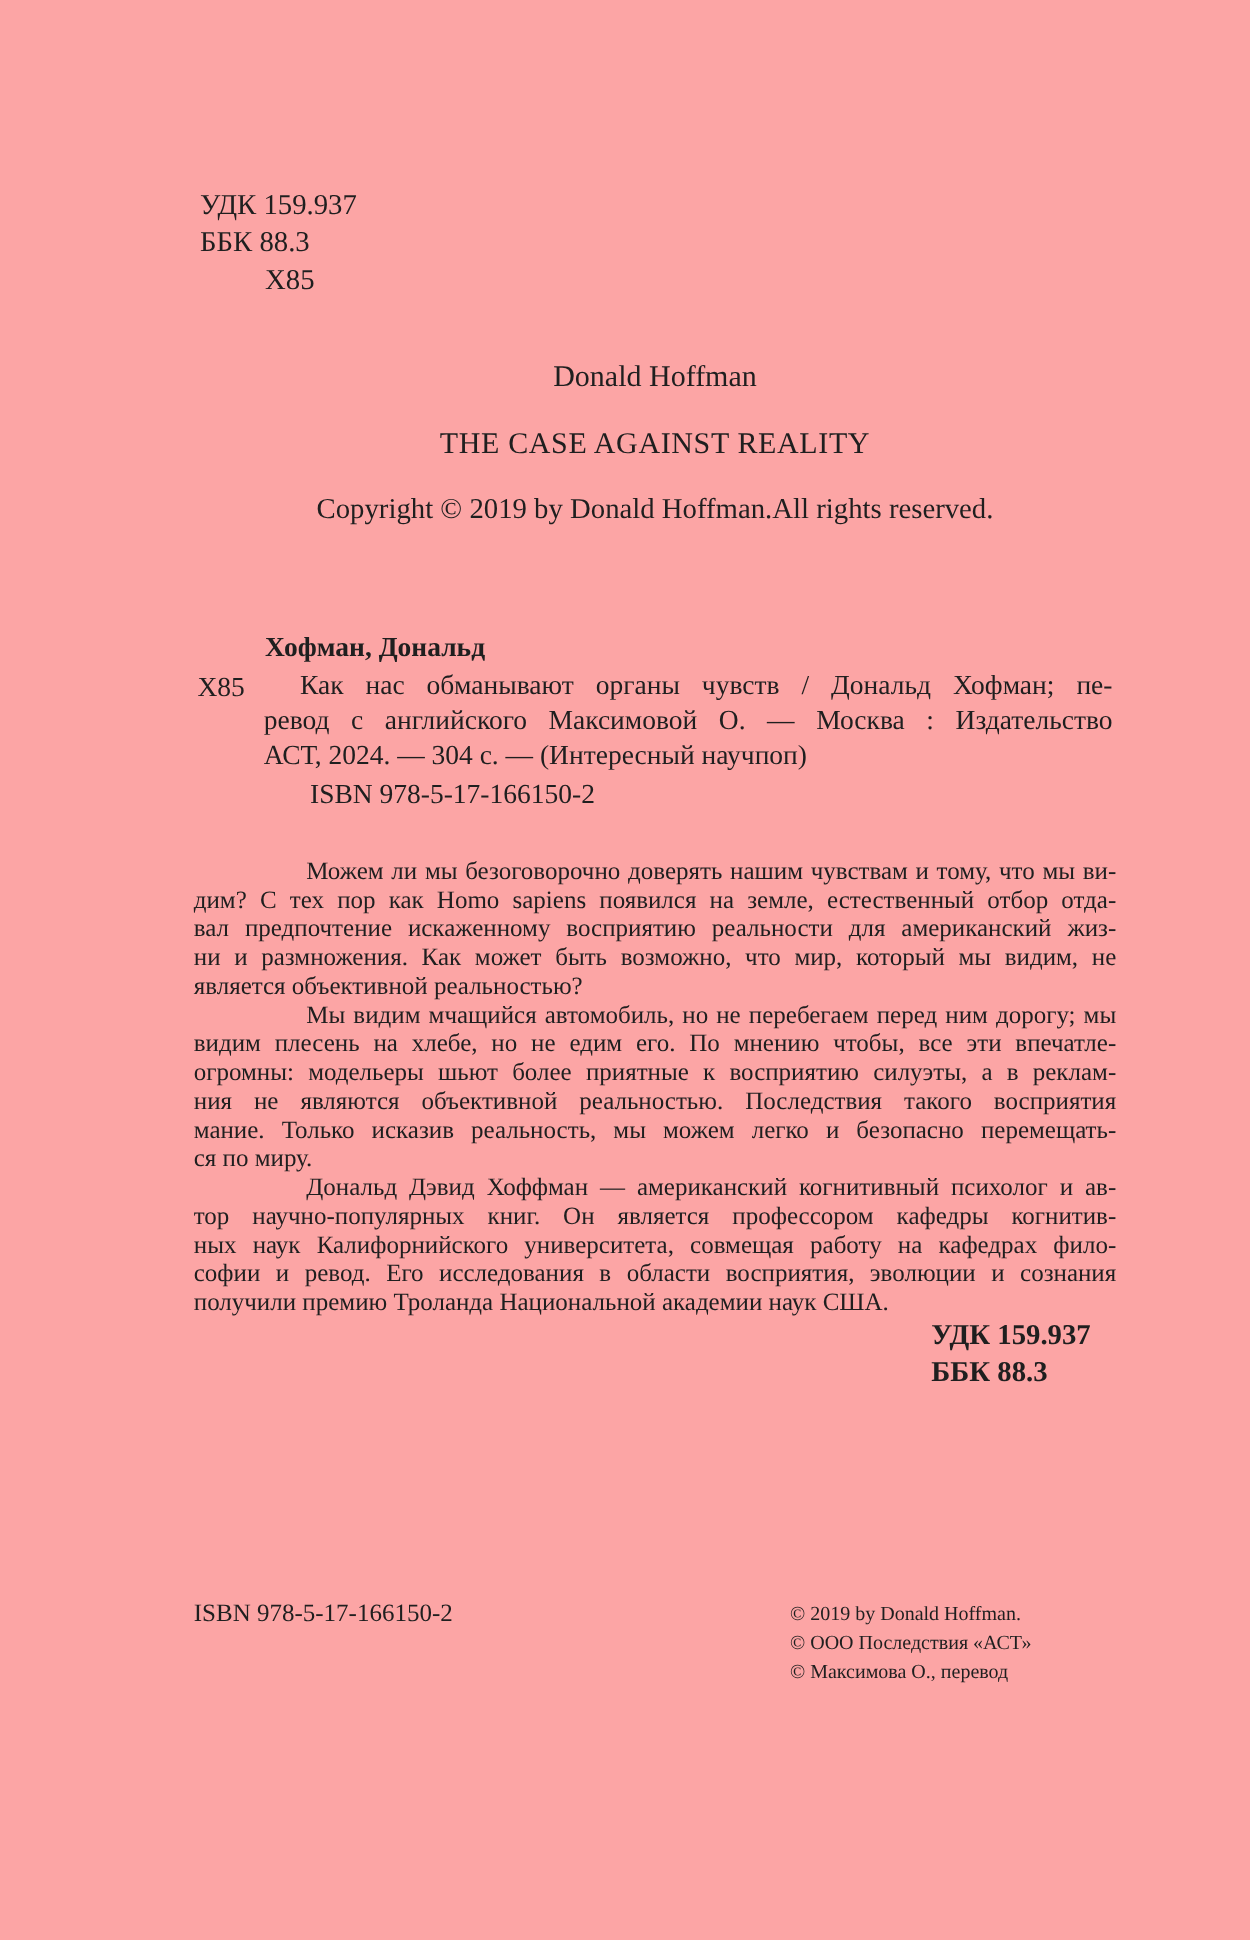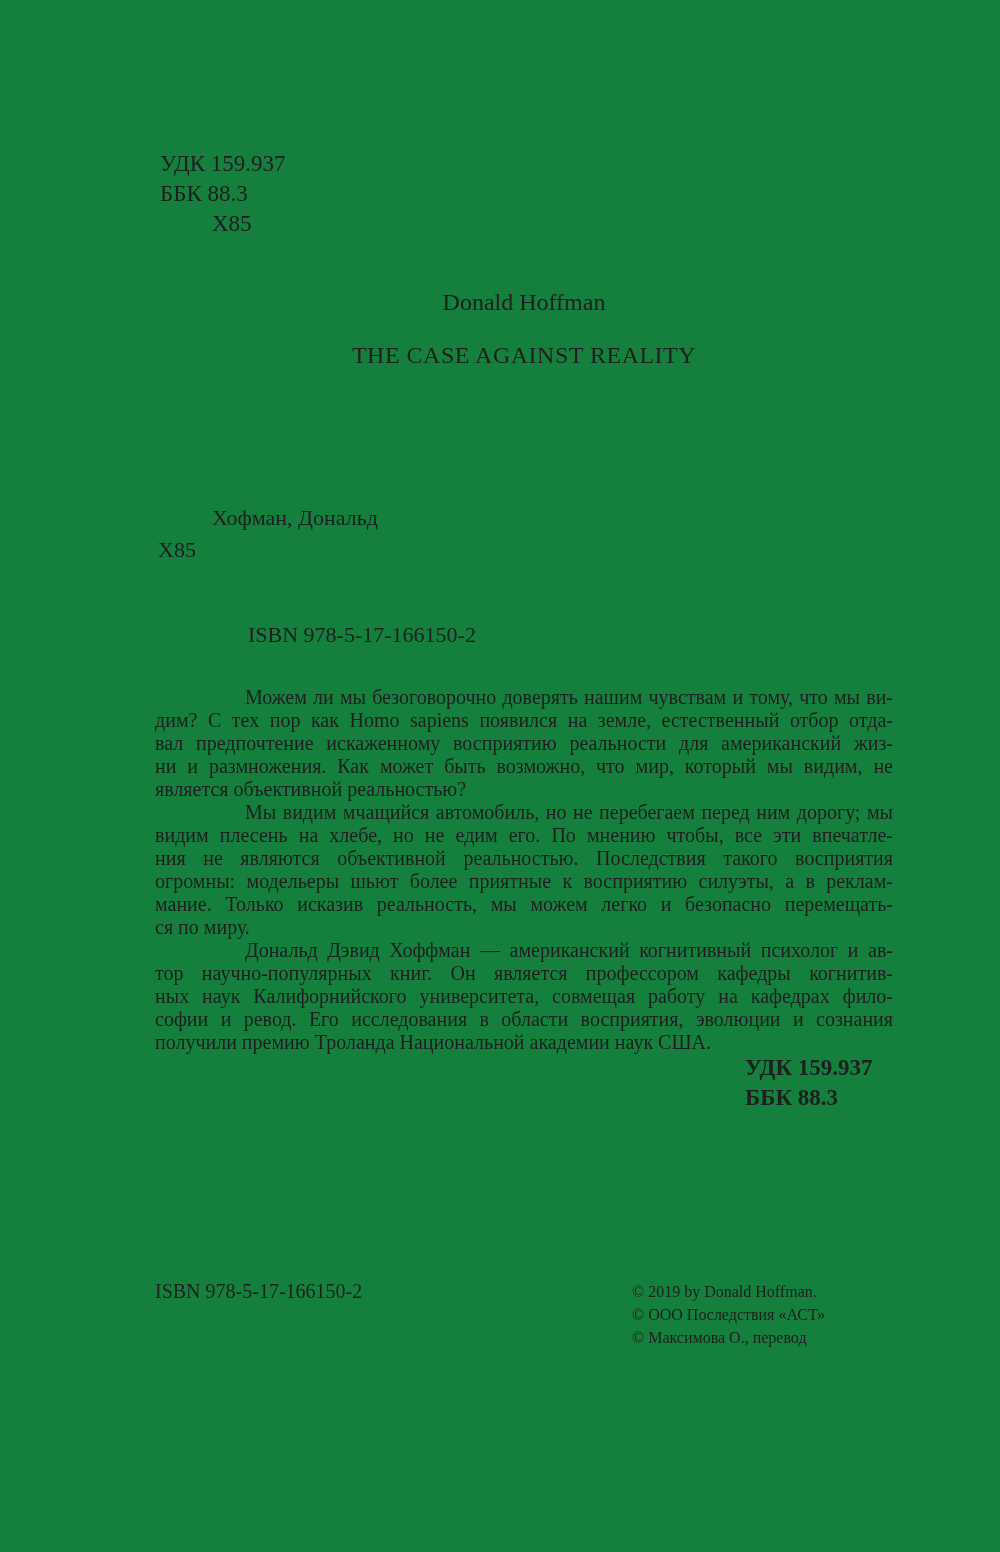--- a/index.html
+++ b/index.html
@@ -1,37 +1,37 @@
 <!DOCTYPE html>
 <html lang="ru"><head>
 <meta charset="utf-8">
 <style>
   html, body { margin: 0; padding: 0; background: #ffffff; }
   .page {
     position: relative;
     width: 1000px;
     height: 1552px;
-    background: #15803d;
+    background: #fca5a5;
     color: #1f1f1f;
     font-family: "Liberation Serif", "DejaVu Serif", serif;
   }
   .abs { position: absolute; }
 
   
   .top-meta { left: 160px; top: 149px; font-size: 23px; line-height: 30px; }
   .top-meta .code-indent { padding-left: 52px; }
 
   
   .center-line { left: 155px; width: 738px; text-align: center; }
   .orig-author    { top: 288px; font-size: 24px; line-height: 28px; }
   .orig-title     { top: 341px; font-size: 24px; line-height: 28px; letter-spacing: .5px; }
   .orig-copyright { top: 393px; font-size: 23px; line-height: 28px; }
 
   
-  .cat-heading { left: 212px; top: 504px; width: 679px; font-size: 22px; font-weight: normal; line-height: 28px; }
+  .cat-heading { left: 212px; top: 504px; width: 679px; font-size: 22px; font-weight: bold; line-height: 28px; }
   .cat-record  { left: 211px; top: 534px; width: 679px; font-size: 22px; line-height: 28px; }
   .cat-code    { left: 158px; top: 536px; font-size: 22px; line-height: 28px; }
   .cat-isbn    { left: 248px; top: 621px; font-size: 22px; line-height: 28px; }
   .cat-record .jline.first { text-indent: 29px; }
 
   
   .jline { text-align: justify; text-align-last: justify; white-space: normal; }
   .jline.last { text-align-last: left; }
 
   
@@ -51,38 +51,44 @@
 <div class="page">
 
   <div class="abs top-meta">
     <div>УДК 159.937</div>
     <div>ББК 88.3</div>
     <div class="code-indent">Х85</div>
   </div>
 
   <div class="abs center-line orig-author">Donald Hoffman</div>
   <div class="abs center-line orig-title">THE CASE AGAINST REALITY</div>
+  <div class="abs center-line orig-copyright">Copyright © 2019 by Donald Hoffman.All rights reserved.</div>
 
   <div class="abs cat-heading">Хофман, Дональд</div>
   <div class="abs cat-code">Х85</div>
+  <div class="abs cat-record">
+    <div class="jline first">Как нас обманывают органы чувств / Дональд Хофман; пе-</div>
+    <div class="jline">ревод с английского Максимовой О. — Москва : Издательство</div>
+    <div class="jline last">АСТ, 2024. — 304 с. — (Интересный научпоп)</div>
+  </div>
   <div class="abs cat-isbn">ISBN 978-5-17-166150-2</div>
 
   <div class="abs annotation">
     <div>
       <div class="jline first">Можем ли мы безоговорочно доверять нашим чувствам и тому, что мы ви-</div>
       <div class="jline">дим? С тех пор как Homo sapiens появился на земле, естественный отбор отда-</div>
       <div class="jline">вал предпочтение искаженному восприятию реальности для американский жиз-</div>
       <div class="jline">ни и размножения. Как может быть возможно, что мир, который мы видим, не</div>
       <div class="jline last">является объективной реальностью?</div>
     </div>
     <div>
       <div class="jline first">Мы видим мчащийся автомобиль, но не перебегаем перед ним дорогу; мы</div>
       <div class="jline">видим плесень на хлебе, но не едим его. По мнению чтобы, все эти впечатле-</div>
+      <div class="jline">огромны: модельеры шьют более приятные к восприятию силуэты, а в реклам-</div>
       <div class="jline">ния не являются объективной реальностью. Последствия такого восприятия</div>
-      <div class="jline">огромны: модельеры шьют более приятные к восприятию силуэты, а в реклам-</div>
       <div class="jline">мание. Только исказив реальность, мы можем легко и безопасно перемещать-</div>
       <div class="jline last">ся по миру.</div>
     </div>
     <div>
       <div class="jline first">Дональд Дэвид Хоффман — американский когнитивный психолог и ав-</div>
       <div class="jline">тор научно-популярных книг. Он является профессором кафедры когнитив-</div>
       <div class="jline">ных наук Калифорнийского университета, совмещая работу на кафедрах фило-</div>
       <div class="jline">софии и ревод. Его исследования в области восприятия, эволюции и сознания</div>
       <div class="jline last">получили премию Троланда Национальной академии наук США.</div>
     </div>

